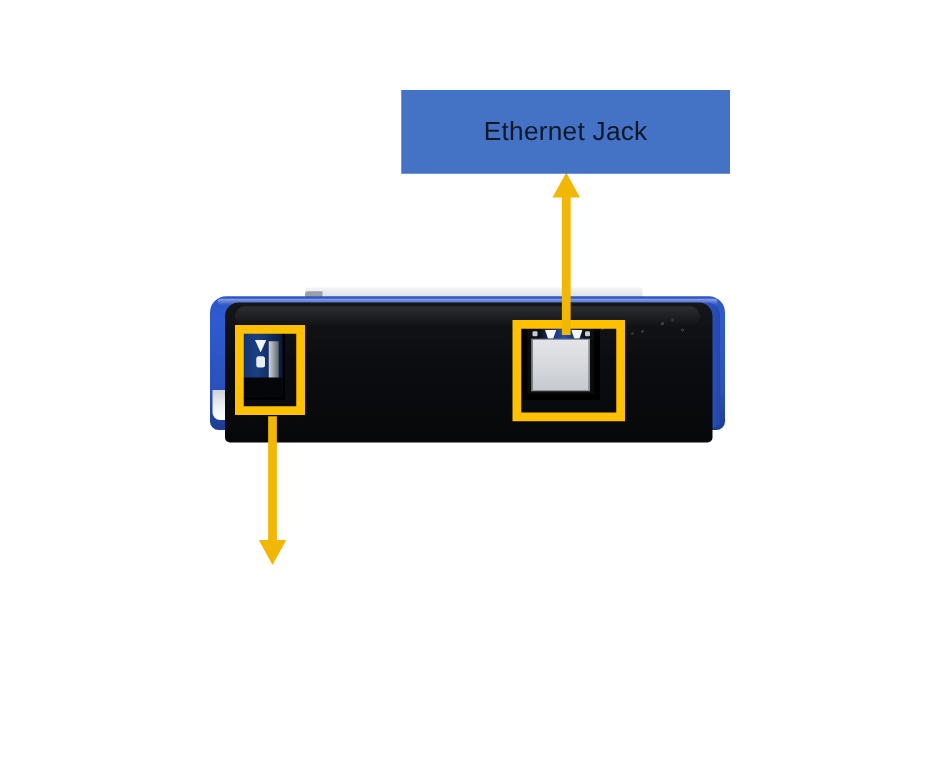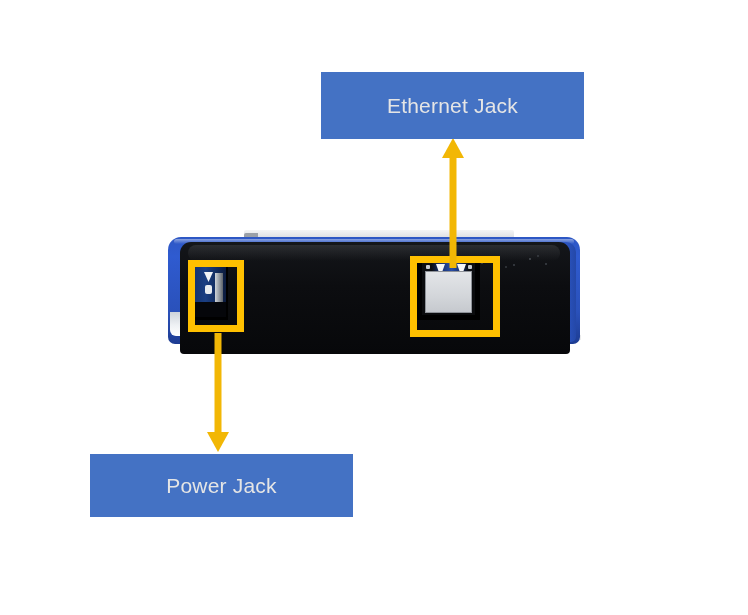--- a/index.html
+++ b/index.html
@@ -21,21 +21,21 @@
     background: #ffffff;
   }
 
   
   .callout-box {
     position: absolute;
     background: #4472C4;
     display: flex;
     align-items: center;
     justify-content: center;
-    color: #e5e5e5;
+    color: #0f172a;
     font-size: 21px;
     font-weight: 400;
     letter-spacing: 0.2px;
     line-height: 1;
     box-sizing: border-box;
   }
   #callout-ethernet {
     left: 321px;
     top: 72px;
     width: 263px;
@@ -360,17 +360,14 @@
     <g>
       <line x1="218" y1="333" x2="218" y2="438" stroke="#F2B705" stroke-width="7" stroke-linecap="butt"></line>
       <polygon points="218,452 207,432 229,432" fill="#F2B705"></polygon>
     </g>
   </svg>
 
   <div class="callout-box" id="callout-ethernet">
     <span class="callout-label">Ethernet Jack</span>
   </div>
 
-  <div class="callout-box" id="callout-power">
-    <span class="callout-label">Power Jack</span>
-  </div>
 
 </div>
 
 </body></html>

